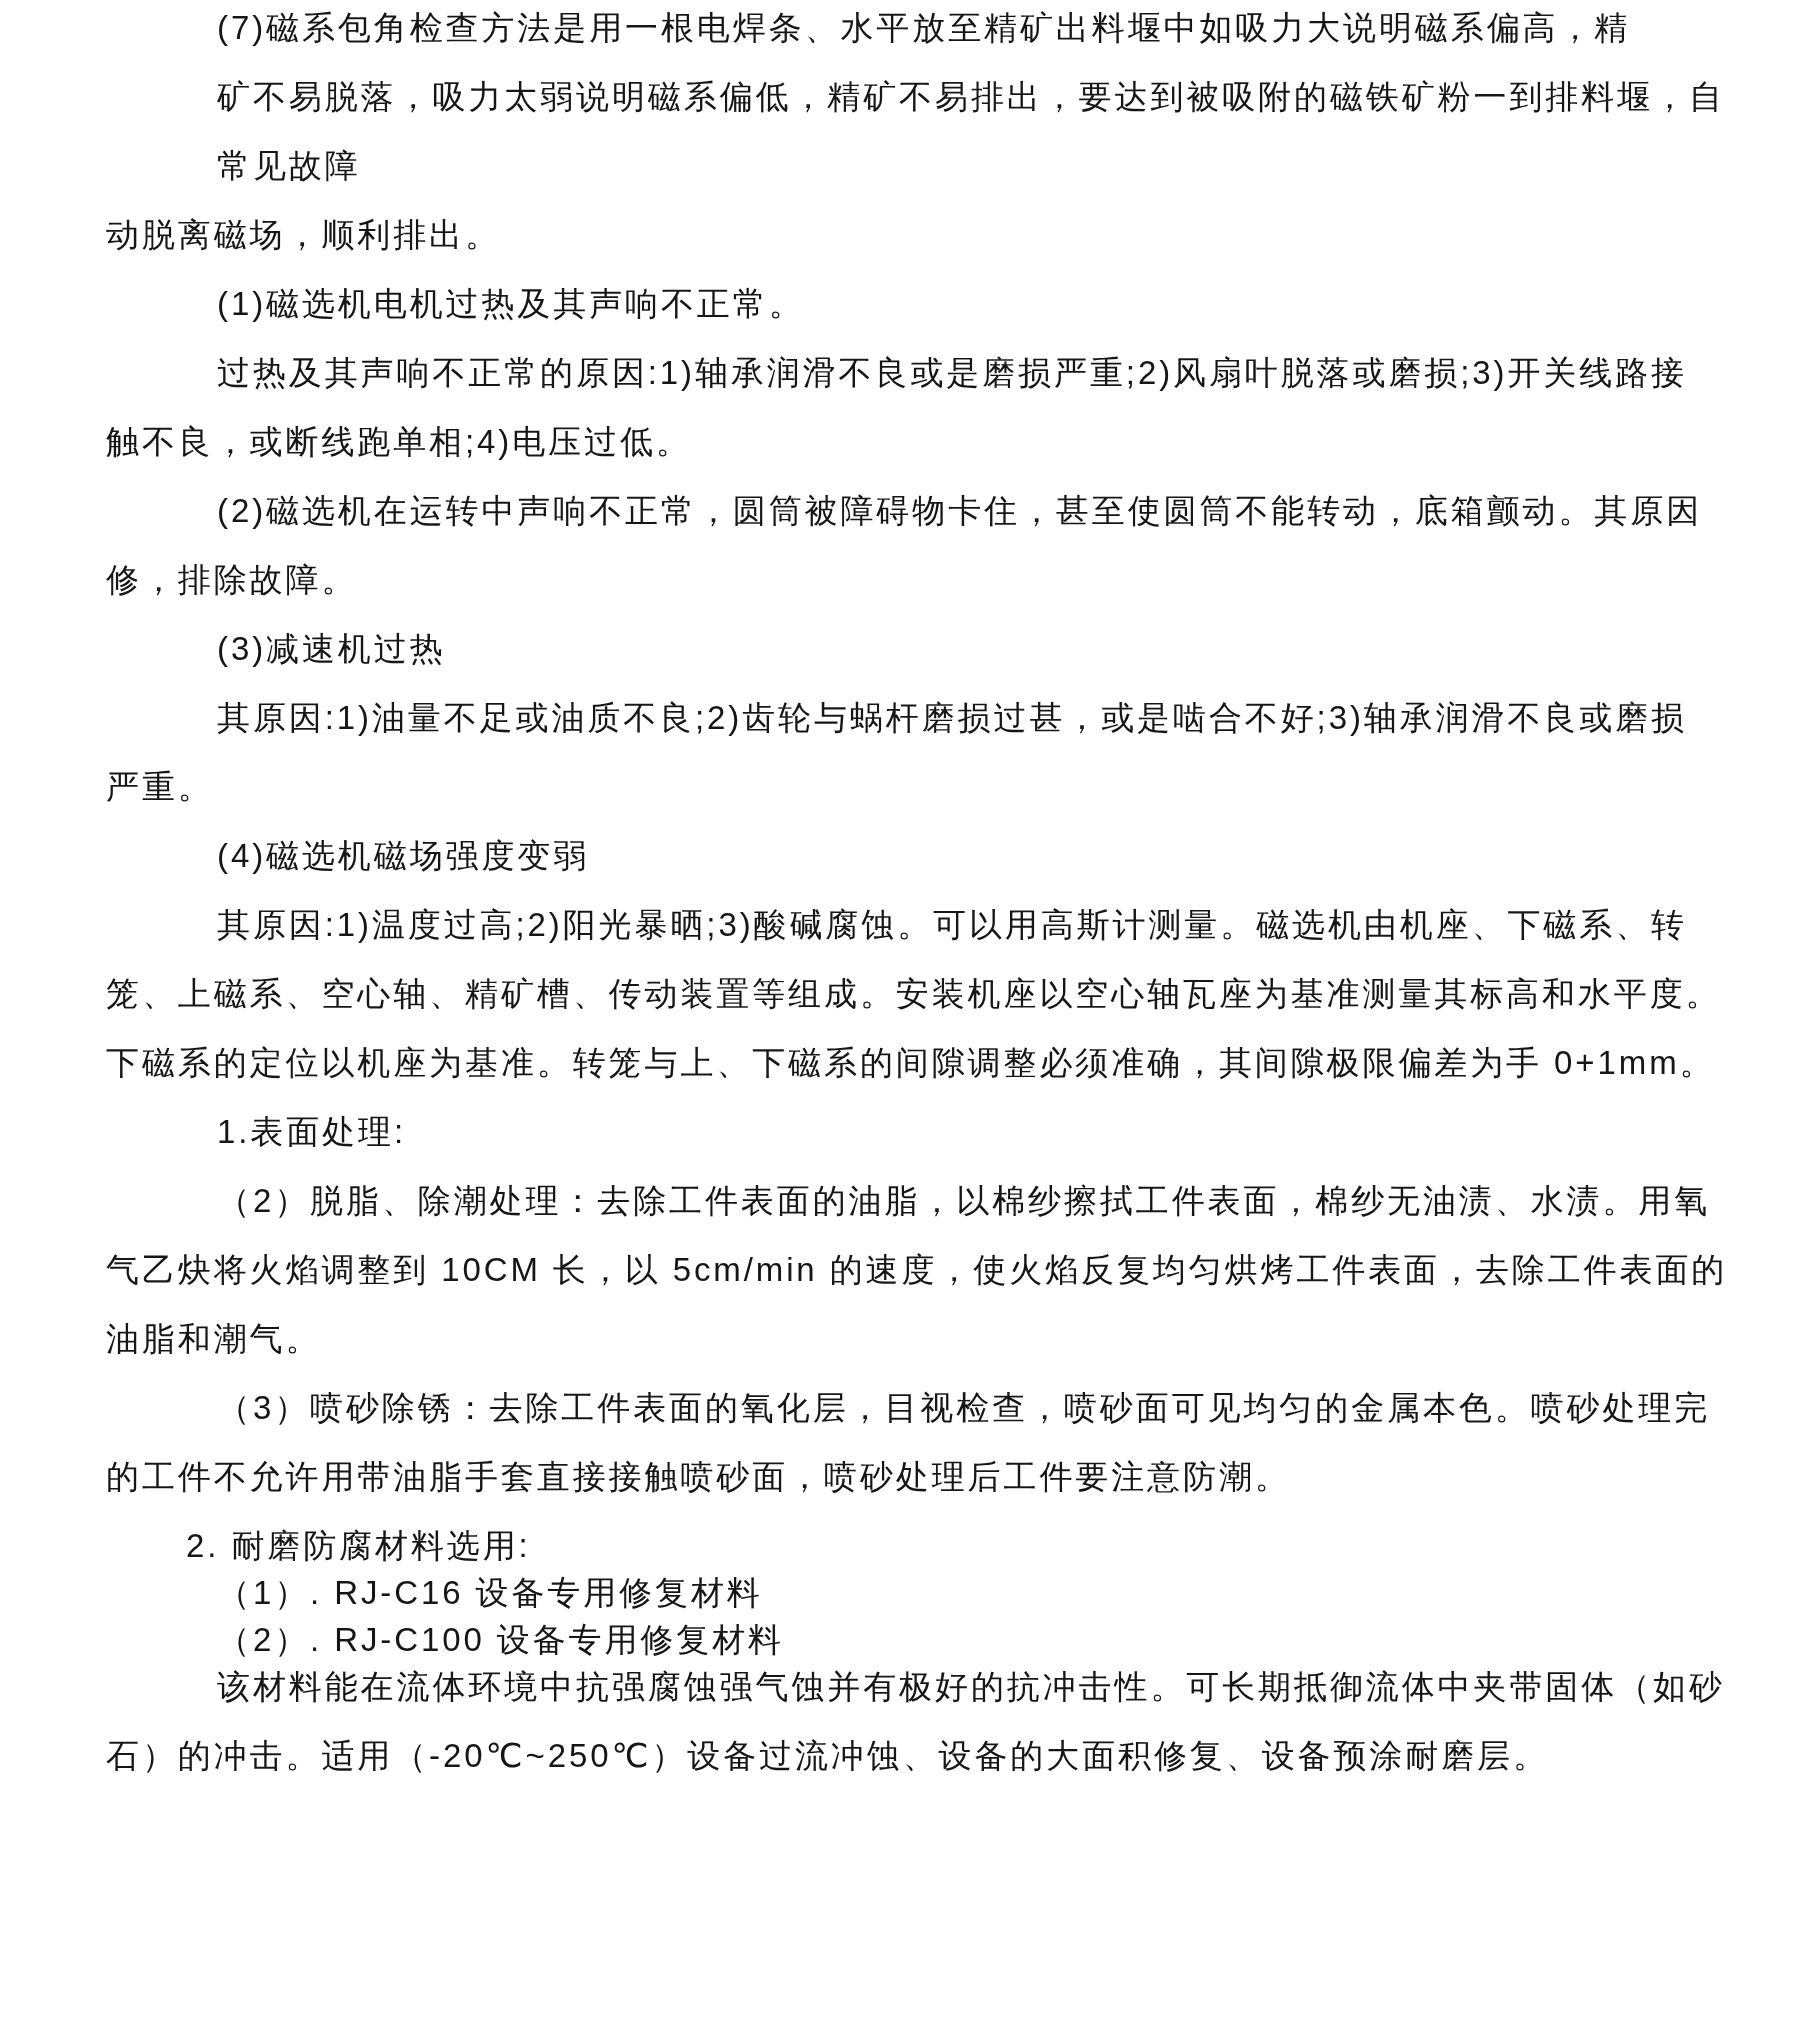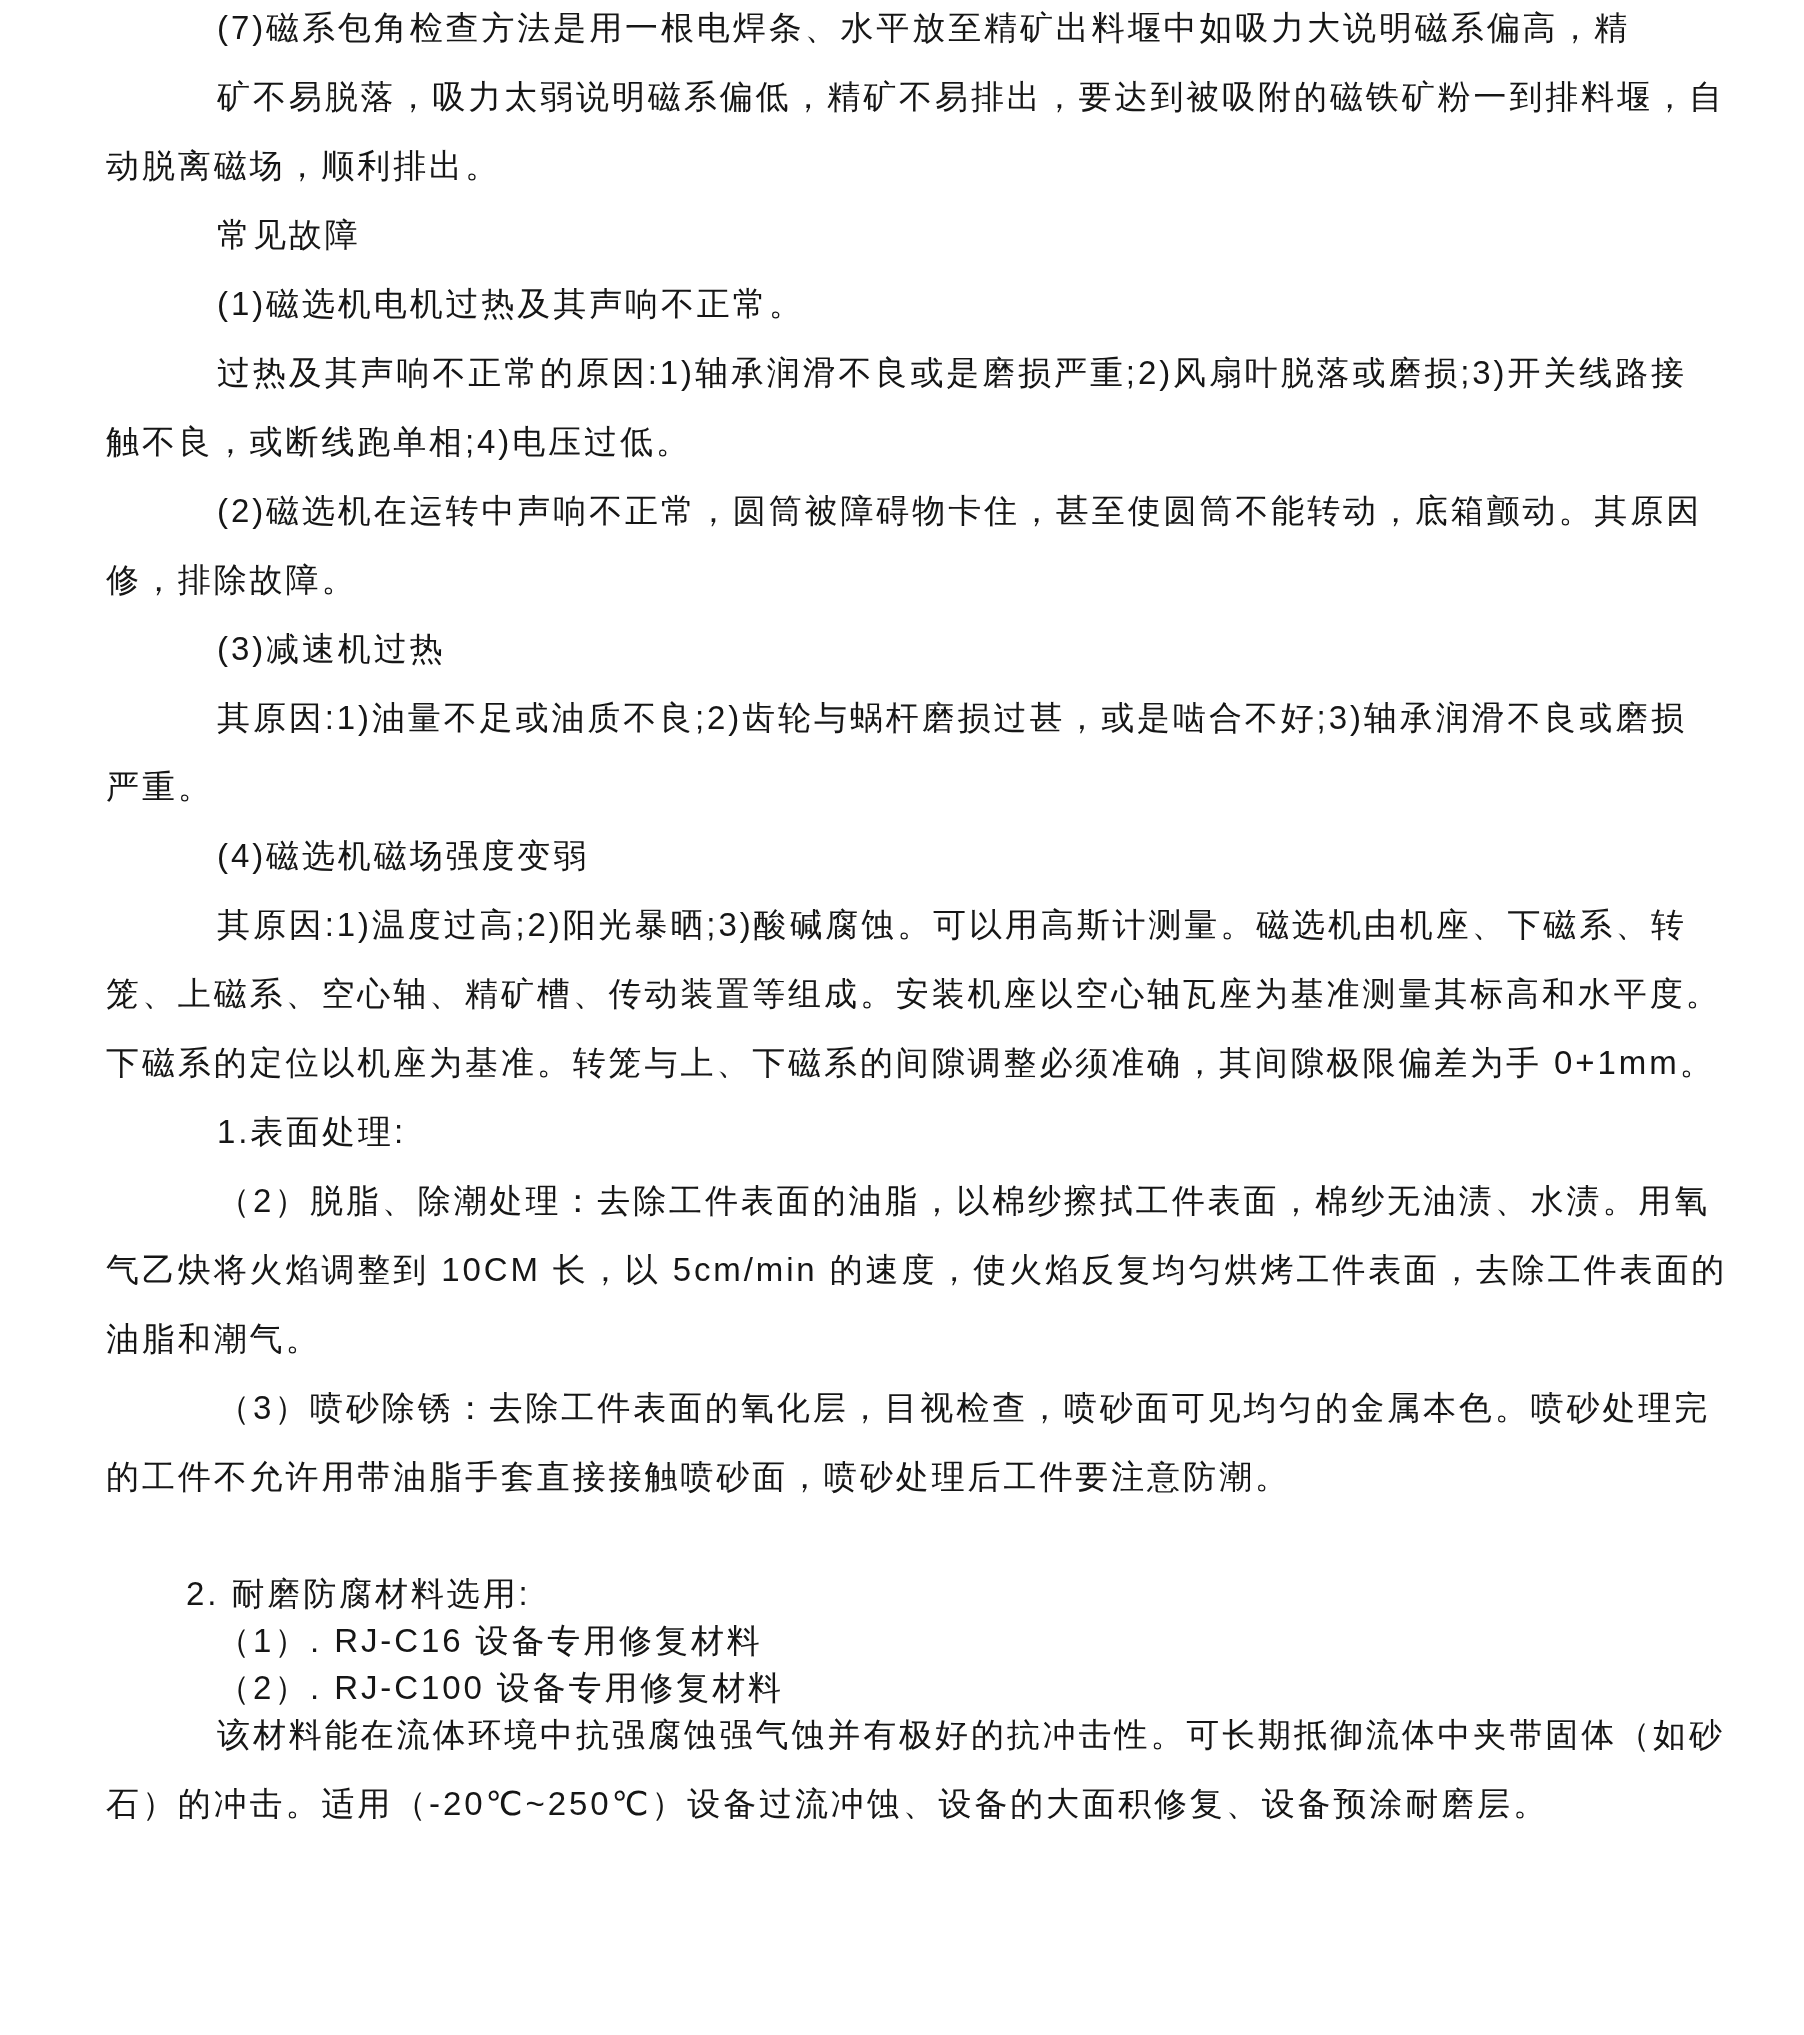--- a/index.html
+++ b/index.html
@@ -25,32 +25,32 @@
     height: 69px;
     font-size: 33px;
     line-height: 1.12;
     letter-spacing: 2.9px;
     white-space: nowrap;
     overflow: visible;
     font-weight: 500;
   }
   .para { padding-left: 111px; }
   .cont { padding-left: 0; }
-  .num  { padding-left: 80px; margin-top: 48px; }
+  .num  { padding-left: 80px; }
   .tight { height: 47px; }
 </style>
 </head>
 <body>
 
 <div class="page">
   <div class="doc">
       <div class="line para">(7)磁系包角检查方法是用一根电焊条、水平放至精矿出料堰中如吸力大说明磁系偏高，精</div>
       <div class="line para">矿不易脱落，吸力太弱说明磁系偏低，精矿不易排出，要达到被吸附的磁铁矿粉一到排料堰，自</div>
+      <div class="line para">常见故障</div>
       <div class="line cont">动脱离磁场，顺利排出。</div>
-      <div class="line para">常见故障</div>
       <div class="line para">(1)磁选机电机过热及其声响不正常。</div>
       <div class="line para">过热及其声响不正常的原因:1)轴承润滑不良或是磨损严重;2)风扇叶脱落或磨损;3)开关线路接</div>
       <div class="line cont">触不良，或断线跑单相;4)电压过低。</div>
       <div class="line para">(2)磁选机在运转中声响不正常，圆筒被障碍物卡住，甚至使圆筒不能转动，底箱颤动。其原因</div>
       <div class="line cont">修，排除故障。</div>
       <div class="line para">(3)减速机过热</div>
       <div class="line para">其原因:1)油量不足或油质不良;2)齿轮与蜗杆磨损过甚，或是啮合不好;3)轴承润滑不良或磨损</div>
       <div class="line cont">严重。</div>
       <div class="line para">(4)磁选机磁场强度变弱</div>
       <div class="line para">其原因:1)温度过高;2)阳光暴晒;3)酸碱腐蚀。可以用高斯计测量。磁选机由机座、下磁系、转</div>

